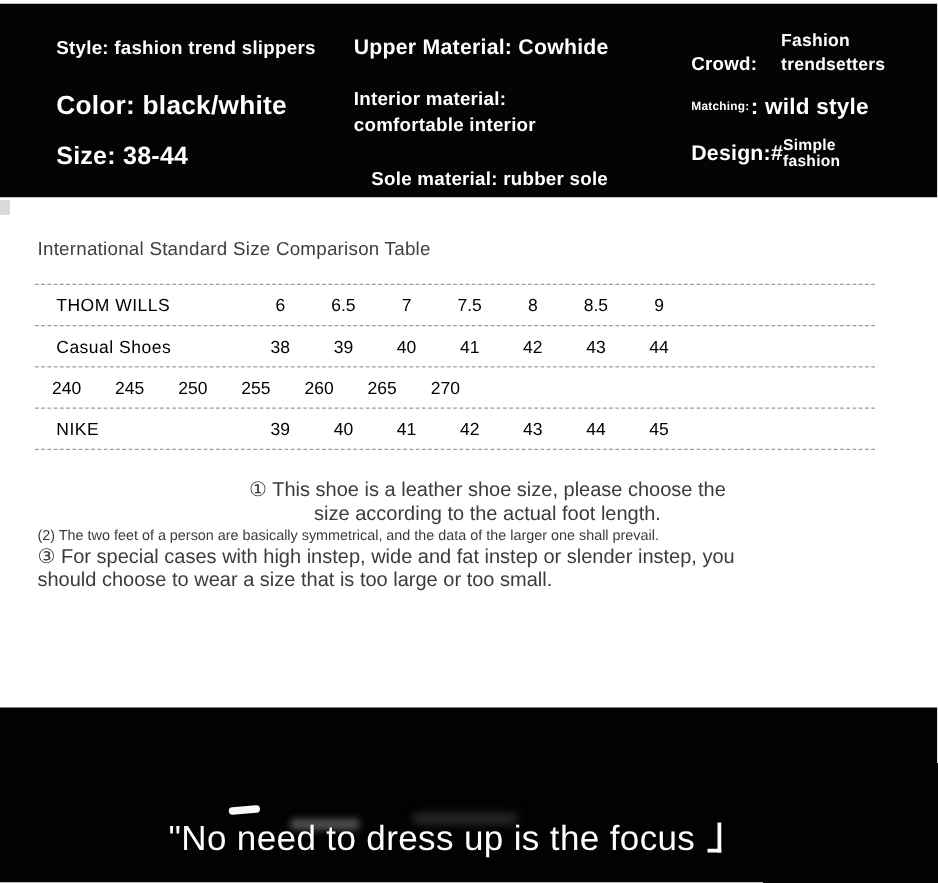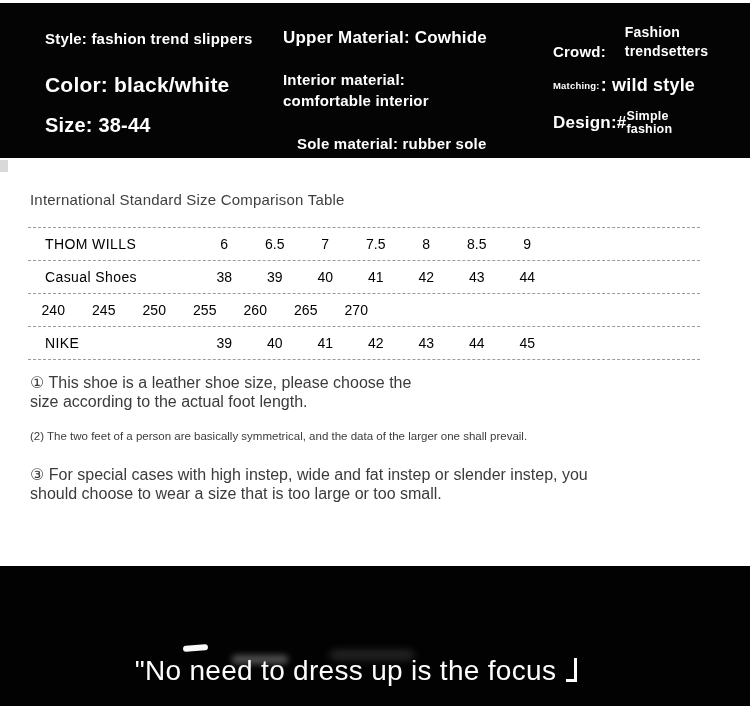--- a/index.html
+++ b/index.html
@@ -38,23 +38,23 @@
   .size-table { margin:19px 0 0 28px; width:672px; border-bottom:1px dashed #9b9b9b; }
   .trow {
     height:33px; border-top:1px dashed #9b9b9b; display:flex; align-items:center;
     font-size:14px; color:#000000;
   }
   .rlabel { width:171px; padding-left:17px; letter-spacing:0.4px; }
   .cell { width:50.5px; text-align:center; }
 
   .note { margin-left:30px; color:#3b3b3b; }
   .note-big { font-size:16px; line-height:18.5px; }
-  .note-1 { margin-top:14px; }
-  .note-2 { margin-top:19px; font-size:11.5px; }
-  .note-3 { margin-top:24px; }
+  .note-1 { margin-top:24px;text-align:center; }
+  .note-2 { margin-top:2px; font-size:11.5px; }
+  .note-3 { margin-top:2px; }
 
   
   .quote-section { position:relative; height:206px; background:#020202; overflow:hidden; }
   .art-dash {
     position:absolute; left:183px; top:79px; width:25px; height:6px;
     background:#fafafa; border-radius:3px; transform:rotate(-5deg);
   }
   .art-smudge1 {
     position:absolute; left:232px; top:89px; width:56px; height:9px;
     background:#6a6a6a; border-radius:4px; filter:blur(3px); opacity:.75;

